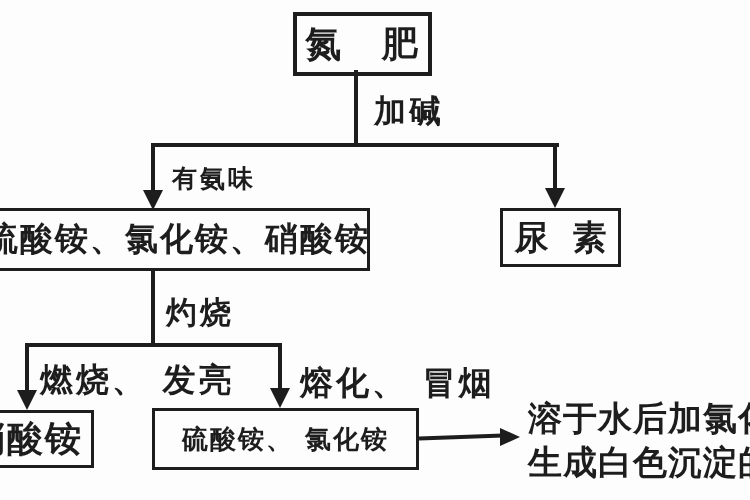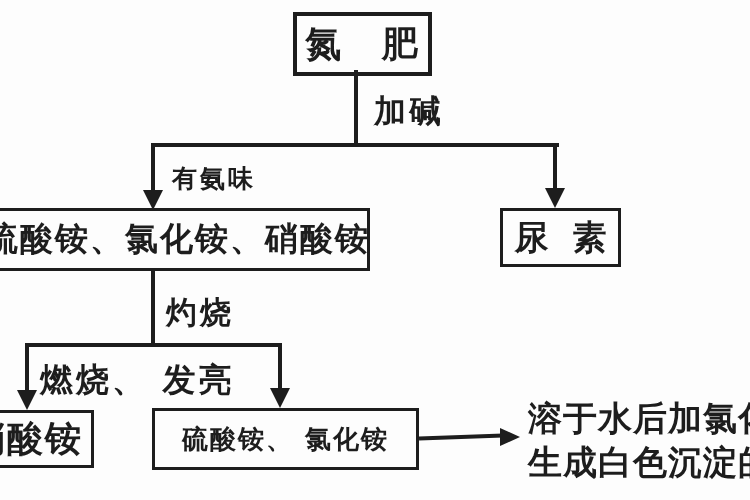--- a/index.html
+++ b/index.html
@@ -87,20 +87,21 @@
   <div class="lbl" style="left:166px;top:292px;font-size:31px;">灼烧</div>
 
   <div class="hline" style="left:25px;top:343px;width:257px;"></div>
 
   <div class="vline" style="left:25px;top:343px;height:51px;"></div>
   <div class="arrow-down" style="left:17px;top:390px;"></div>
   <div class="lbl" style="left:40px;top:358px;font-size:33px;">燃烧、 发亮</div>
 
   <div class="vline" style="left:278px;top:343px;height:49px;"></div>
   <div class="arrow-down" style="left:270px;top:388px;"></div>
+  <div class="lbl" style="left:300px;top:361px;font-size:33px;">熔化、 冒烟</div>
 
   <div class="box" style="left:-42px;top:410px;width:136px;height:58px;font-size:36px;">
     <span>硝酸铵</span>
   </div>
 
   <div class="box" style="left:152px;top:408px;width:267px;height:62px;font-size:26px;">
     <span>硫酸铵、 氯化铵</span>
   </div>
 
   <div class="hline" style="left:419px;top:435px;width:84px;transform:rotate(-2deg);"></div>

